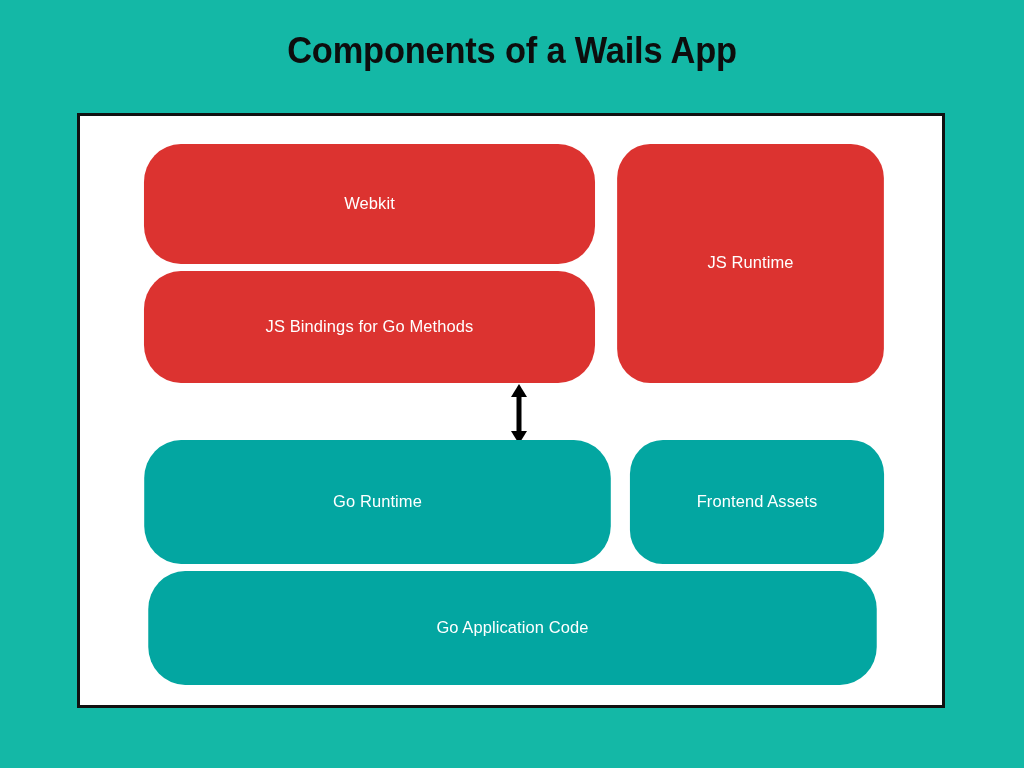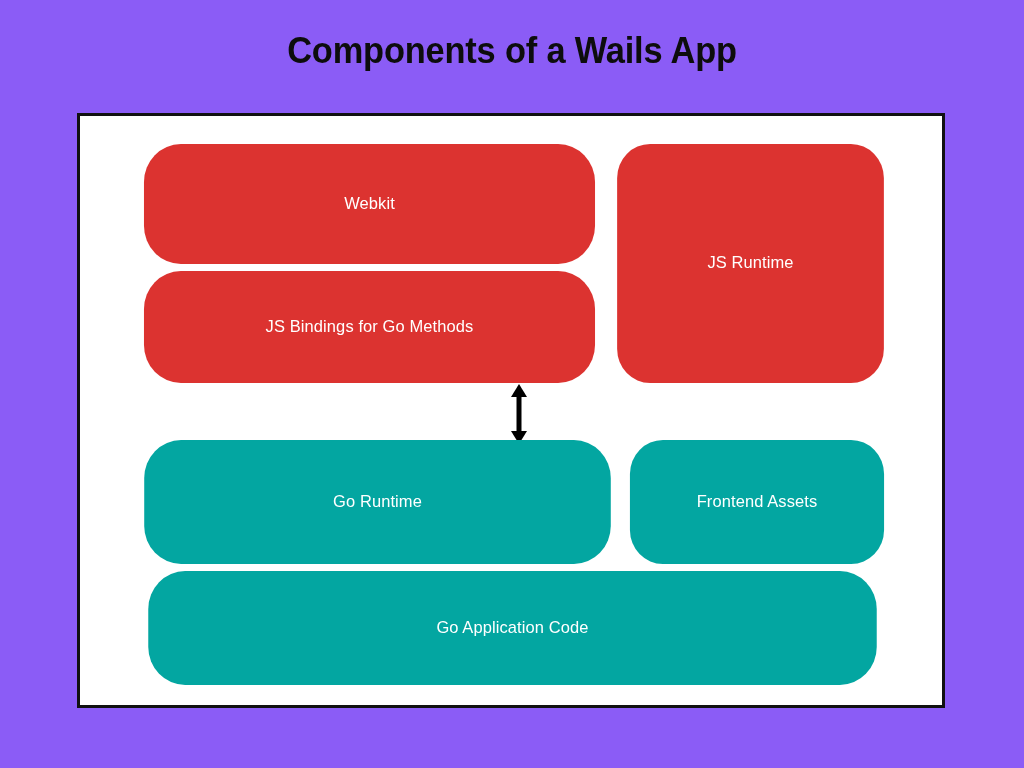--- a/index.html
+++ b/index.html
@@ -12,21 +12,21 @@
     height: 768px;
     overflow: hidden;
     font-family: "Liberation Sans", sans-serif;
     -webkit-font-smoothing: antialiased;
   }
 
   #slide {
     position: relative;
     width: 1024px;
     height: 768px;
-    background: #8b5cf6;
+    background: #14b8a6;
   }
 
   
   #diagram-title {
     position: absolute;
     left: 0;
     top: 30px;
     width: 1024px;
     text-align: center;
     font-size: 37px;

